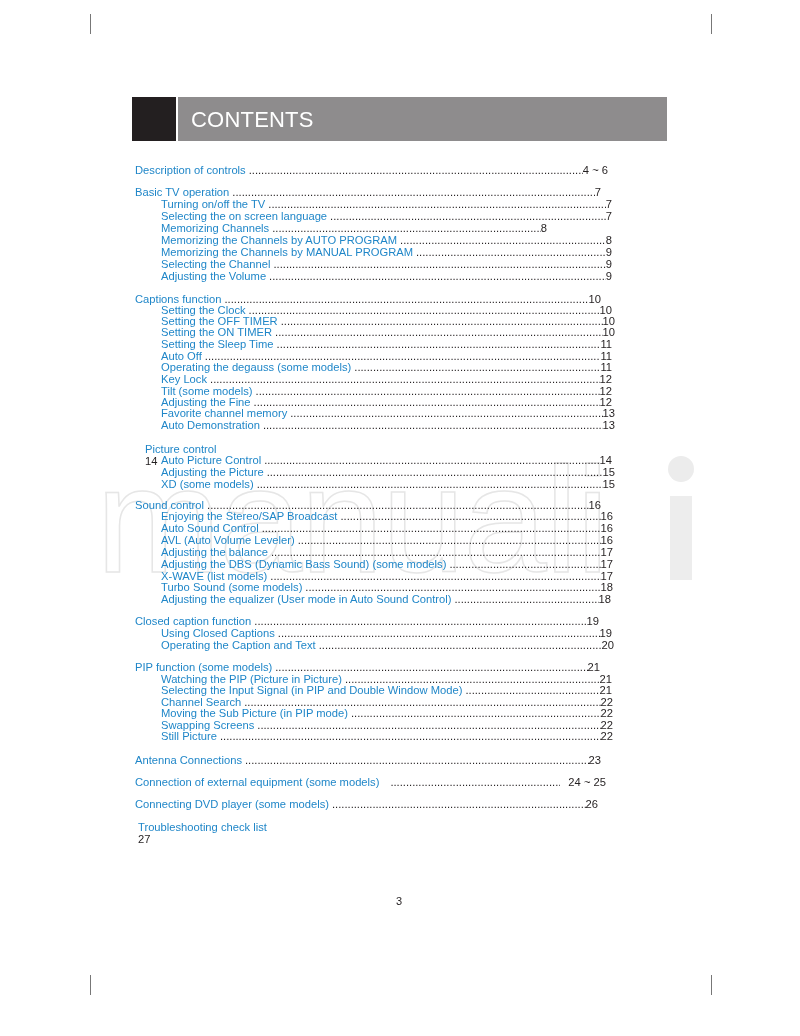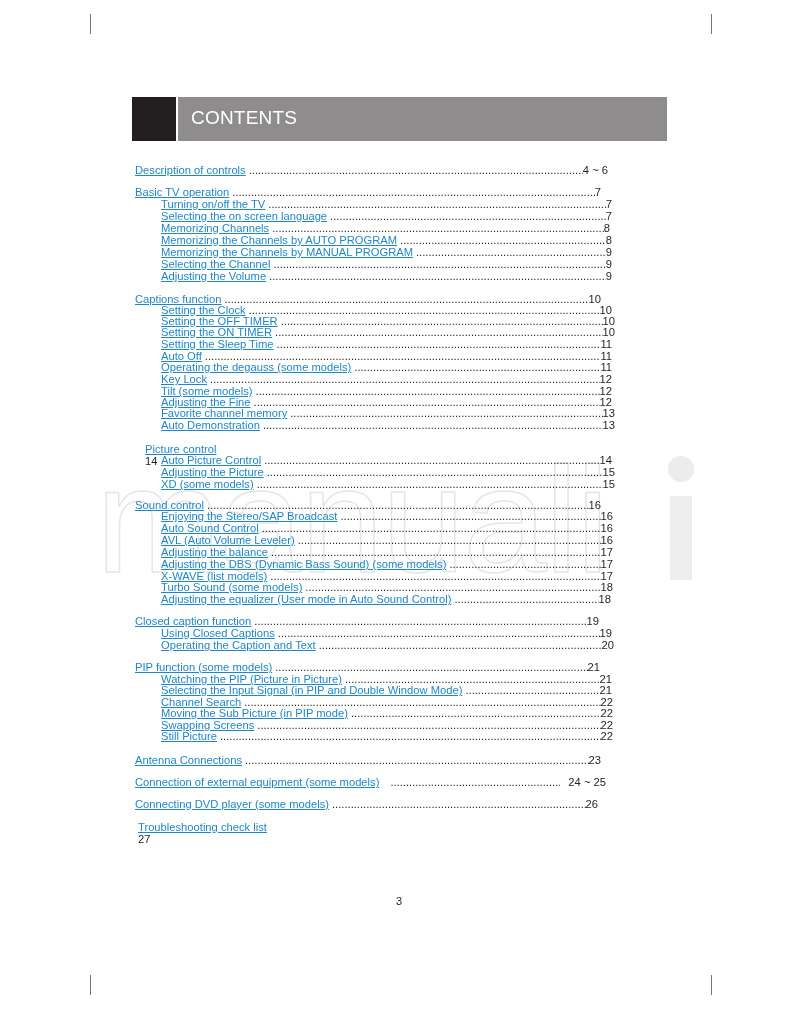--- a/index.html
+++ b/index.html
@@ -9,24 +9,24 @@
   .watermark { position:absolute; left:96px; top:455px; width:600px; height:130px;
                font-family:"Liberation Sans", sans-serif; font-size:150px; line-height:130px;
                color:transparent; -webkit-text-stroke:1.5px #e6e6e6; letter-spacing:-2px;
                white-space:nowrap; z-index:0; pointer-events:none; }
   .wm-dot { position:absolute; left:668px; top:456px; width:26px; height:26px; border-radius:50%;
             background:#ececec; z-index:0; }
   .wm-bar { position:absolute; left:670px; top:496px; width:22px; height:84px; background:#ededed; z-index:0; }
   .header { position:absolute; left:132px; top:97px; width:535px; height:44px; z-index:1; }
   .header .block { position:absolute; left:0; top:0; width:44px; height:44px; background:#231f20; }
   .header .bar { position:absolute; left:46px; top:0; right:0; height:44px; background:#8e8c8d; }
-  .header .title { position:absolute; left:13px; top:10px; font-size:19px; color:#ffffff; letter-spacing:0.2px; }
+  .header .title { position:absolute; left:13px; top:10px; font-size:22px; color:#ffffff; letter-spacing:0.2px; }
   .toc { position:absolute; left:0; top:0; width:800px; z-index:1; }
   .row { position:absolute; height:12px; font-size:11.2px; line-height:12px; display:flex; align-items:baseline; white-space:nowrap; }
-  .row .lbl { color:#1f86c8; text-decoration:underline; text-underline-offset:1px; flex:none; }
+  .row .lbl { color:#1f86c8; text-underline-offset:1px; flex:none; }
   .row .dots { flex:1 1 auto; overflow:hidden; color:#231f20; margin-left:3px; letter-spacing:0px; }
   .row .dots::before { content:"................................................................................................................................................................................................................................................................"; }
   .row .pg { flex:none; color:#231f20; }
   .pagenum { position:absolute; left:396px; top:895px; font-size:11px; color:#231f20; }
 </style>
 </head>
 <body>
 
 <div class="crop" style="left:90px;top:14px;"></div>
 <div class="crop" style="left:711px;top:14px;"></div>
@@ -60,21 +60,21 @@
   <div class="row" style="left:161px;top:198px;width:451px;">
     <span class="lbl">Turning on/off the TV</span>
     <span class="dots"></span>
     <span class="pg">7</span>
   </div>
   <div class="row" style="left:161px;top:210px;width:451px;">
     <span class="lbl">Selecting the on screen language</span>
     <span class="dots"></span>
     <span class="pg">7</span>
   </div>
-  <div class="row" style="left:161px;top:222px;width:449px;">
+  <div class="row" style="left:161px;top:222px;width:386px;">
     <span class="lbl">Memorizing Channels</span>
     <span class="dots"></span>
     <span class="pg">8</span>
   </div>
   <div class="row" style="left:161px;top:234px;width:451px;">
     <span class="lbl">Memorizing the Channels by AUTO PROGRAM</span>
     <span class="dots"></span>
     <span class="pg">8</span>
   </div>
   <div class="row" style="left:161px;top:246px;width:451px;">

